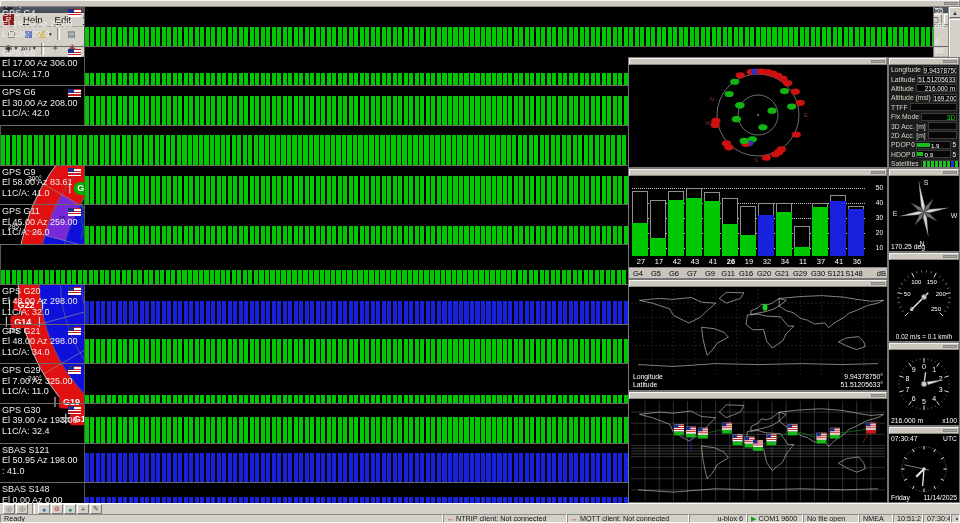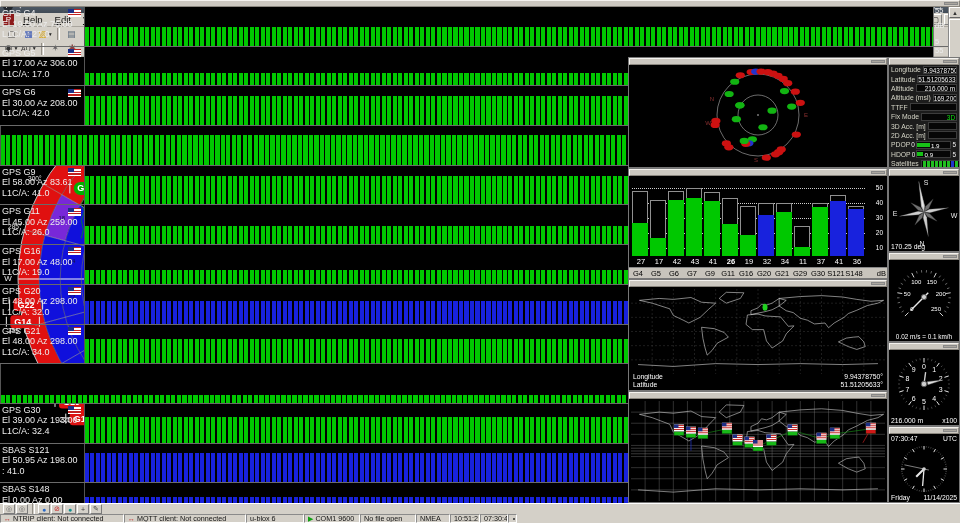--- a/index.html
+++ b/index.html
@@ -929,28 +929,20 @@
             <div class="sfill" style="height: 47.2727%; background: rgb(0, 200, 0);"></div>
             <div class="slats"></div>
           </div>
           <div class="sscale">
             <div>55</div>
             <div>dB</div>
             <div>5</div>
           </div>
         </div>
         <div class="srow">
-          <div class="scol">
-            <div class="snm">
-              <span>GPS G16</span>
-              <span class="usflag"></span>
-            </div>
-            <div>El 17.00 Az 48.00</div>
-            <div>L1C/A: 19.0</div>
-          </div>
           <div class="sbars">
             <div class="sfill" style="height: 34.5455%; background: rgb(0, 200, 0);"></div>
             <div class="slats"></div>
           </div>
           <div class="sscale">
             <div>55</div>
             <div>dB</div>
             <div>5</div>
           </div>
         </div>
@@ -986,20 +978,28 @@
             <div class="sfill" style="height: 61.8182%; background: rgb(0, 200, 0);"></div>
             <div class="slats"></div>
           </div>
           <div class="sscale">
             <div>55</div>
             <div>dB</div>
             <div>5</div>
           </div>
         </div>
         <div class="srow">
+          <div class="scol">
+            <div class="snm">
+              <span>GPS G29</span>
+              <span class="usflag"></span>
+            </div>
+            <div>El 7.00 Az 325.00</div>
+            <div>L1C/A: 11.0</div>
+          </div>
           <div class="sbars">
             <div class="sfill" style="height: 20%; background: rgb(0, 200, 0);"></div>
             <div class="slats"></div>
           </div>
           <div class="sscale">
             <div>55</div>
             <div>dB</div>
             <div>5</div>
           </div>
         </div>
@@ -1673,29 +1673,30 @@
       </div>
       <div class="bic">
         <span style="color: rgb(64, 64, 64);">+</span>
       </div>
       <div class="bic">
         <span style="color: rgb(64, 64, 64);">✎</span>
       </div>
     </div>
 
   <div id="statusbar">
+    <div class="scell" style="flex:1;">Ready</div>
   <div class="scell" style="width: 124px; flex: 0 0 124px;">
         <span class="sic" style="color: rgb(192, 48, 48);">↔</span>
         <span>NTRIP client: Not connected</span>
       </div>
       <div class="scell" style="width: 122px; flex: 0 0 122px;">
         <span class="sic" style="color: rgb(192, 48, 48);">↔</span>
         <span>MQTT client: Not connected</span>
       </div>
-      <div class="scell" style="width: 58px; flex: 0 0 58px;">
+      <div class="scell" style="width: 58px; flex: 0 0 58px; justify-content: flex-end;">
         <span>u-blox 6</span>
       </div>
       <div class="scell" style="width: 56px; flex: 0 0 56px;">
         <span class="sic" style="color: rgb(18, 160, 18);">▶</span>
         <span>COM1 9600</span>
       </div>
       <div class="scell" style="width: 56px; flex: 0 0 56px;">
         <span>No file open</span>
       </div>
       <div class="scell" style="width: 34px; flex: 0 0 34px;">

